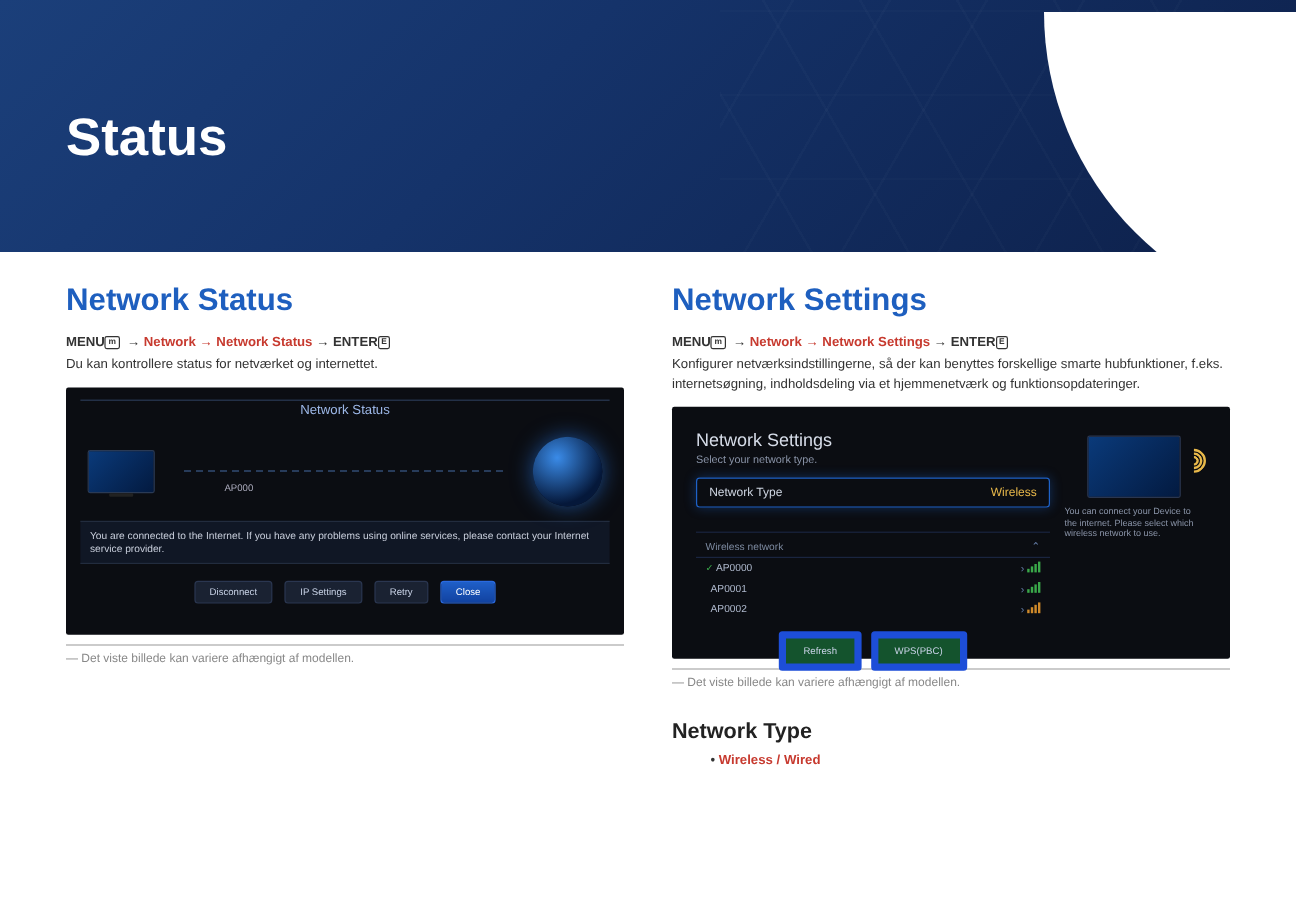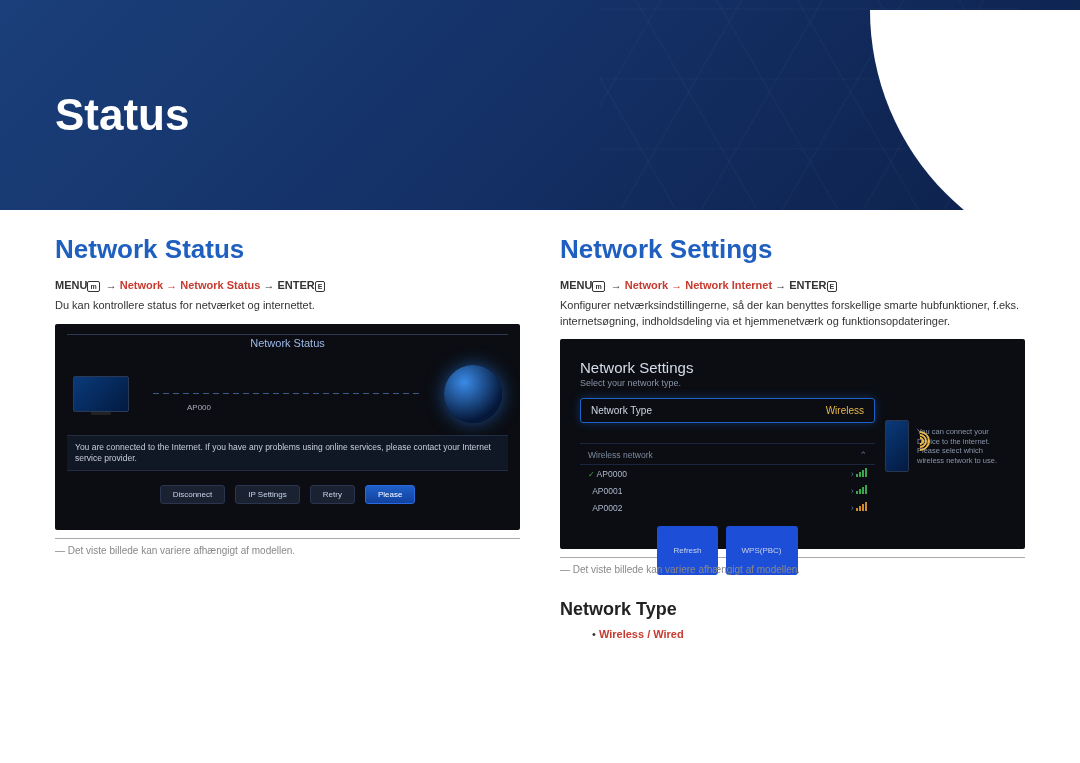--- a/index.html
+++ b/index.html
@@ -203,24 +203,24 @@
     padding: 3px 8px;
     display:flex; justify-content:space-between; align-items:center;
   }
   .sb-row .check { color:#3aa84a; font-size:8px; width:10px; }
   .sig { display:inline-flex; gap:1px; align-items:flex-end;}
   .sig span { width:2px; background:#3aa84a; }
   .sig.green span { background:#3aa84a; }
   .sig.amber span { background:#d08a2a; }
   .b1{height:3px}.b2{height:5px}.b3{height:7px}.b4{height:9px}
   .sb-btns { display:flex; gap:8px; justify-content:center; margin-top:10px; }
-  .sb-btn { font-size:8px; padding:18px 14px; border-radius:3px; background:#1d4ed8; border:2px solid #1d4ed8; color:#c8d2e6;}
+  .sb-btn { font-size:8px; padding:6px 14px; border-radius:3px; background:#14532d; border:6px solid #1d4ed8; color:#c8d2e6;}
   .sb-right {
     width: 120px;
-    display:flex; gap:6px; align-items:center;
+    display:flex; flex-direction:column; gap:6px; align-items:center;
     padding-top: 4px;
   }
   .thumb {
     width: 78px; height: 52px; border:1px solid #2a3650; border-radius:2px;
     background: linear-gradient(135deg,#0a3a7a,#031a40);
     position: relative;
   }
   .wifi-arc {
     position:absolute; right:-26px; top:4px; width:24px; height:24px;
   }
@@ -257,32 +257,32 @@
         <div class="tv"></div>
         <div class="dashes"></div>
         <div class="globe"></div>
         <div class="ap-label" style="left:120px; top:48px;">AP000</div>
       </div>
       <div class="sa-warn">You are connected to the Internet. If you have any problems using online services, please contact your Internet service provider.</div>
       <div class="sa-btns">
         <div class="sa-btn">Disconnect</div>
         <div class="sa-btn">IP Settings</div>
         <div class="sa-btn">Retry</div>
-        <div class="sa-btn primary">Please</div>
+        <div class="sa-btn primary">Close</div>
       </div>
     </div>
 
     <div class="note">― Det viste billede kan variere afhængigt af modellen.</div>
   </div>
 
   <div class="col">
     <div class="h2">Network Settings</div>
     <div class="path">
       <span>MENU</span><span class="icon-box">m</span>
-      &nbsp;→ <span class="red">Network → Network Internet</span> →
+      &nbsp;→ <span class="red">Network → Network Settings</span> →
       <span>ENTER</span><span class="icon-box">E</span>
     </div>
     <div class="desc">Konfigurer netværksindstillingerne, så der kan benyttes forskellige smarte hubfunktioner, f.eks. internetsøgning, indholdsdeling via et hjemmenetværk og funktionsopdateringer.</div>
 
     <div class="shot shot-b">
       <div class="sb-left">
         <div class="sb-title">Network Settings</div>
         <div class="sb-sub">Select your network type.</div>
         <div class="sb-type">
           <span>Network Type</span>

